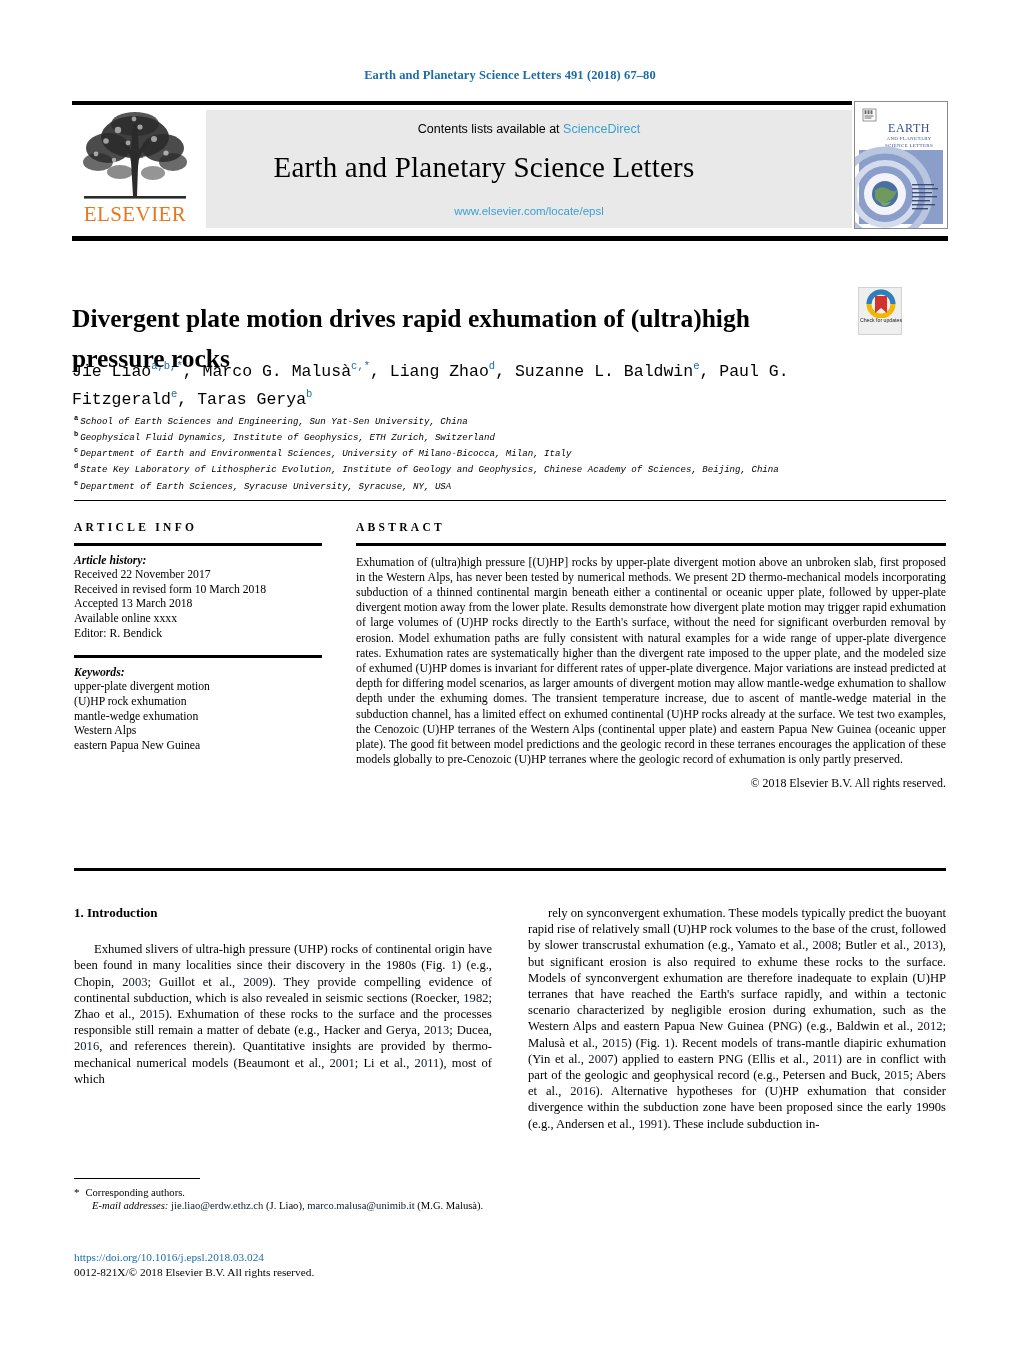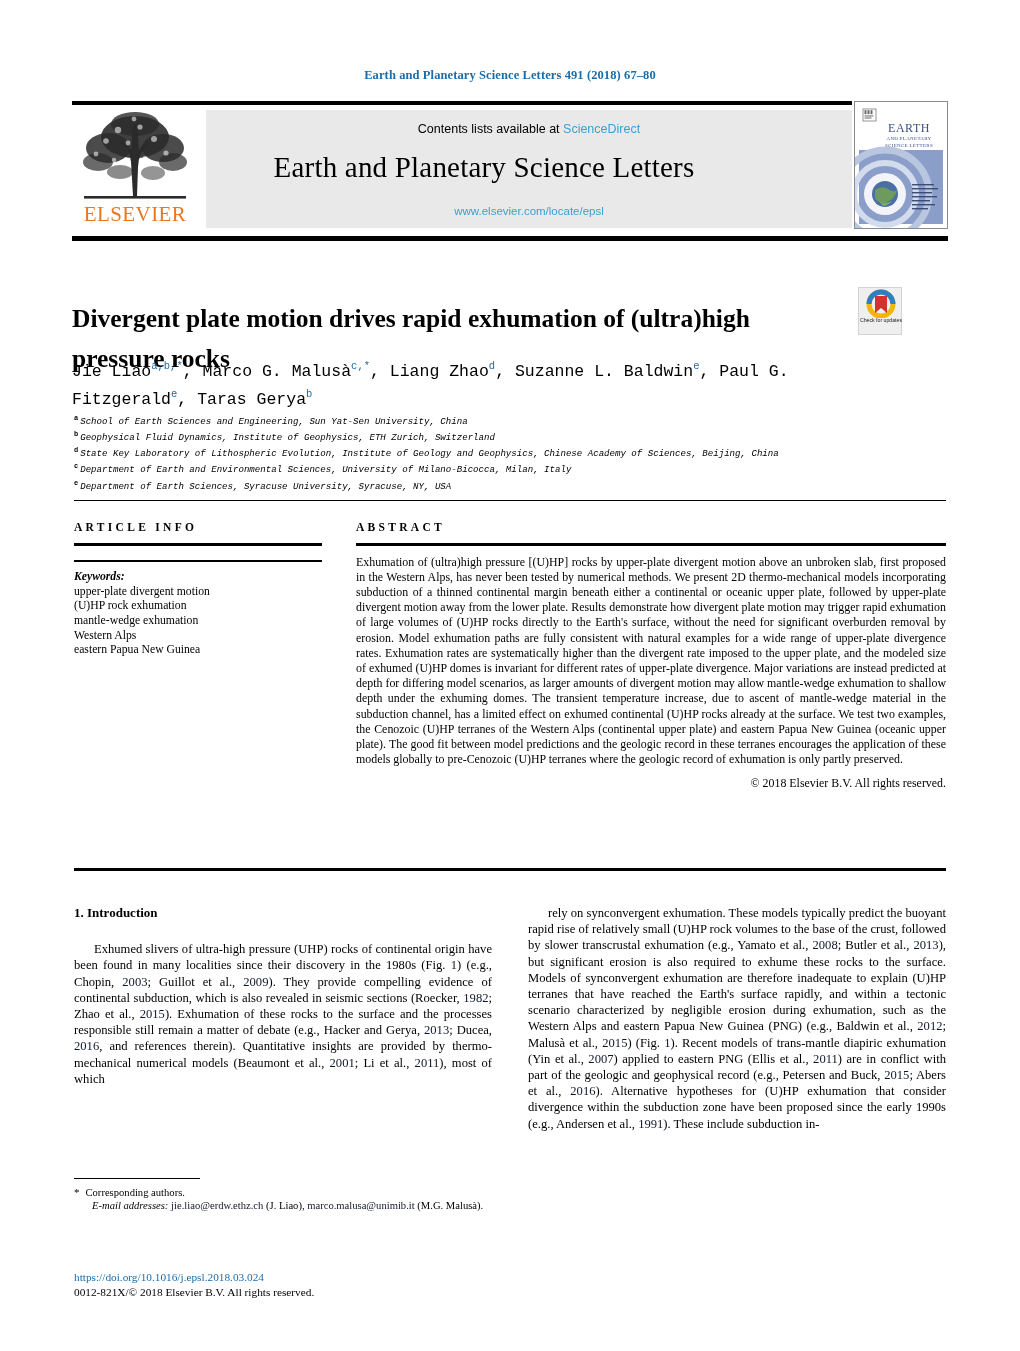--- a/index.html
+++ b/index.html
@@ -301,21 +301,21 @@
   .fn-italic { font-style: italic; }
 
   .doi-block {
     position: absolute;
     left: 74px; top: 1250px;
     width: 420px;
     font-family: "Liberation Serif", serif;
     font-size: 11.3px;
     line-height: 15px;
   }
-  .doi-link { color: #1b6ca8; margin-top: 20px; }
+  .doi-link { color: #1b6ca8; }
 </style>
 </head>
 <body>
 
 <div class="page">
 
   <div class="running-head">Earth and Planetary Science Letters 491 (2018) 67–80</div>
 
   <div class="masthead">
     <div class="masthead-rule"></div>
@@ -401,30 +401,40 @@
       <path d="M16 8 h12 v17 l-6 -5 l-6 5 z" fill="#d0342c"></path>
     </svg>
     <div class="crossmark-label">Check for updates</div>
   </div>
 
   <div class="authors">Jie Liao<sup>a,b,</sup><sup>*</sup>, Marco G. Malusà<sup>c,</sup><sup>*</sup>, Liang Zhao<sup>d</sup>, Suzanne L. Baldwin<sup>e</sup>, Paul G. Fitzgerald<sup>e</sup>, Taras Gerya<sup>b</sup></div>
 
   <div class="affiliations" id="affil-host">
       <div class="aff-row"><span class="aff-letter">a</span><span>School of Earth Sciences and Engineering, Sun Yat-Sen University, China</span></div>
       <div class="aff-row"><span class="aff-letter">b</span><span>Geophysical Fluid Dynamics, Institute of Geophysics, ETH Zurich, Switzerland</span></div>
+      <div class="aff-row"><span class="aff-letter">c</span><span>Department of Earth and Environmental Sciences, University of Milano-Bicocca, Milan, Italy</span></div>
       <div class="aff-row"><span class="aff-letter">d</span><span>State Key Laboratory of Lithospheric Evolution, Institute of Geology and Geophysics, Chinese Academy of Sciences, Beijing, China</span></div>
-      <div class="aff-row"><span class="aff-letter">c</span><span>Department of Earth and Environmental Sciences, University of Milano-Bicocca, Milan, Italy</span></div>
       <div class="aff-row"><span class="aff-letter">e</span><span>Department of Earth Sciences, Syracuse University, Syracuse, NY, USA</span></div>
     </div>
 
   <div class="info-rule"></div>
 
   <div class="info-col">
     <div class="col-head">ARTICLE INFO</div>
     <div class="col-rule"></div>
+    <div class="info-block">
+      <div class="sub-head">Article history:</div>
+      <div id="history-host">
+          <div>Received 22 November 2017</div>
+          <div>Received in revised form 10 March 2018</div>
+          <div>Accepted 13 March 2018</div>
+          <div>Available online xxxx</div>
+          <div>Editor: R. Bendick</div>
+        </div>
+    </div>
     <div class="info-rule2"></div>
     <div class="info-block">
       <div class="sub-head">Keywords:</div>
       <div id="keywords-host">
           <div>upper-plate divergent motion</div>
           <div>(U)HP rock exhumation</div>
           <div>mantle-wedge exhumation</div>
           <div>Western Alps</div>
           <div>eastern Papua New Guinea</div>
         </div>

